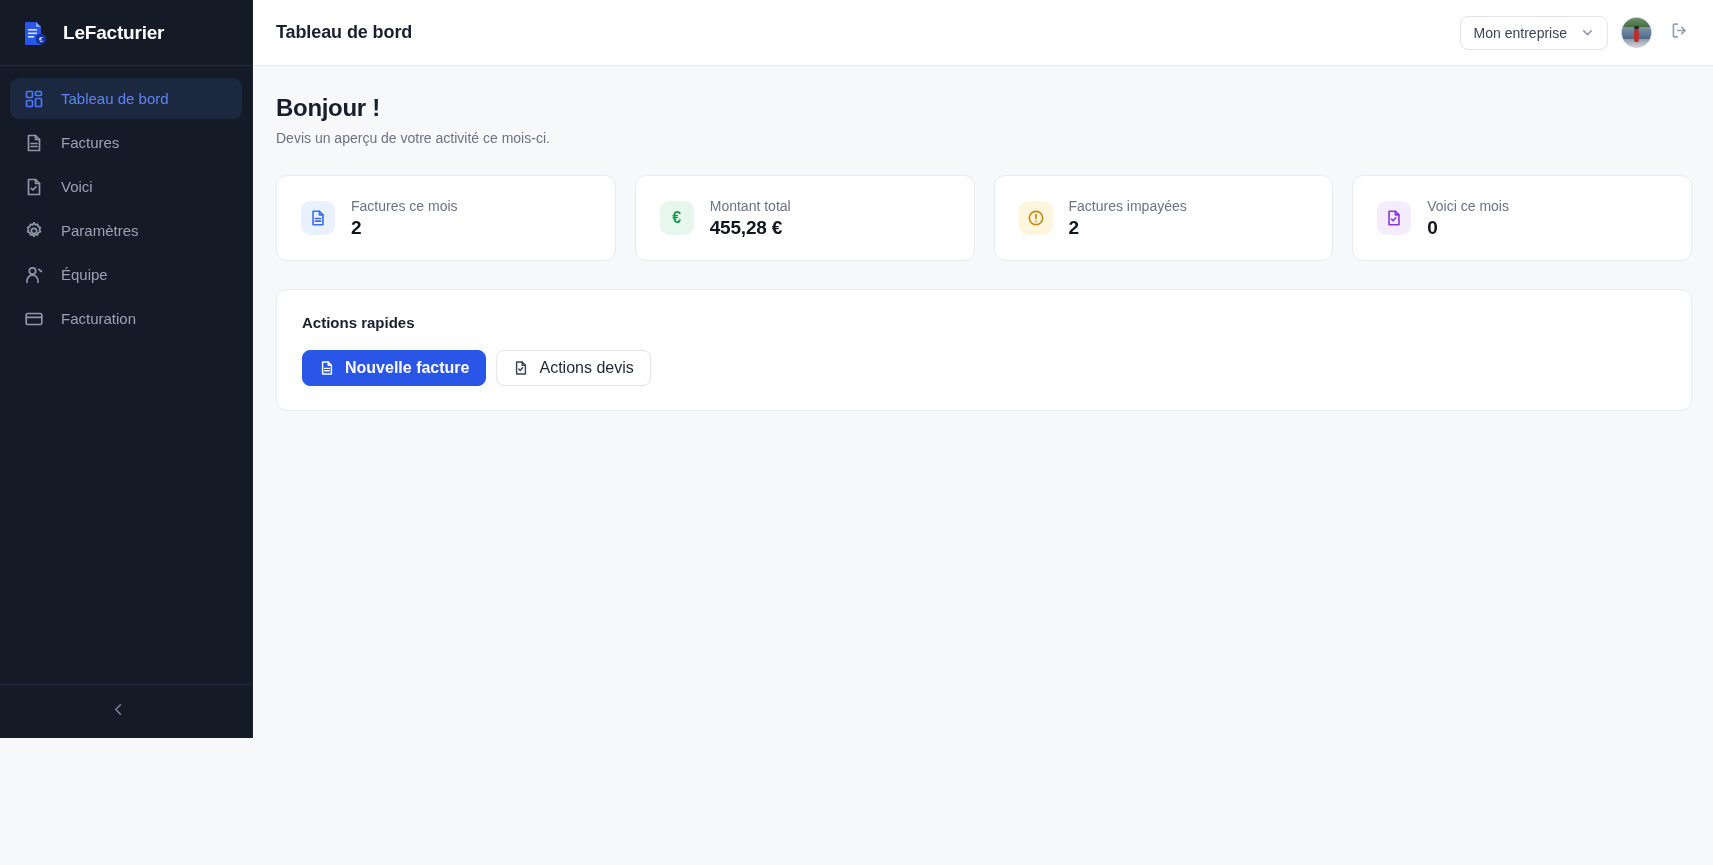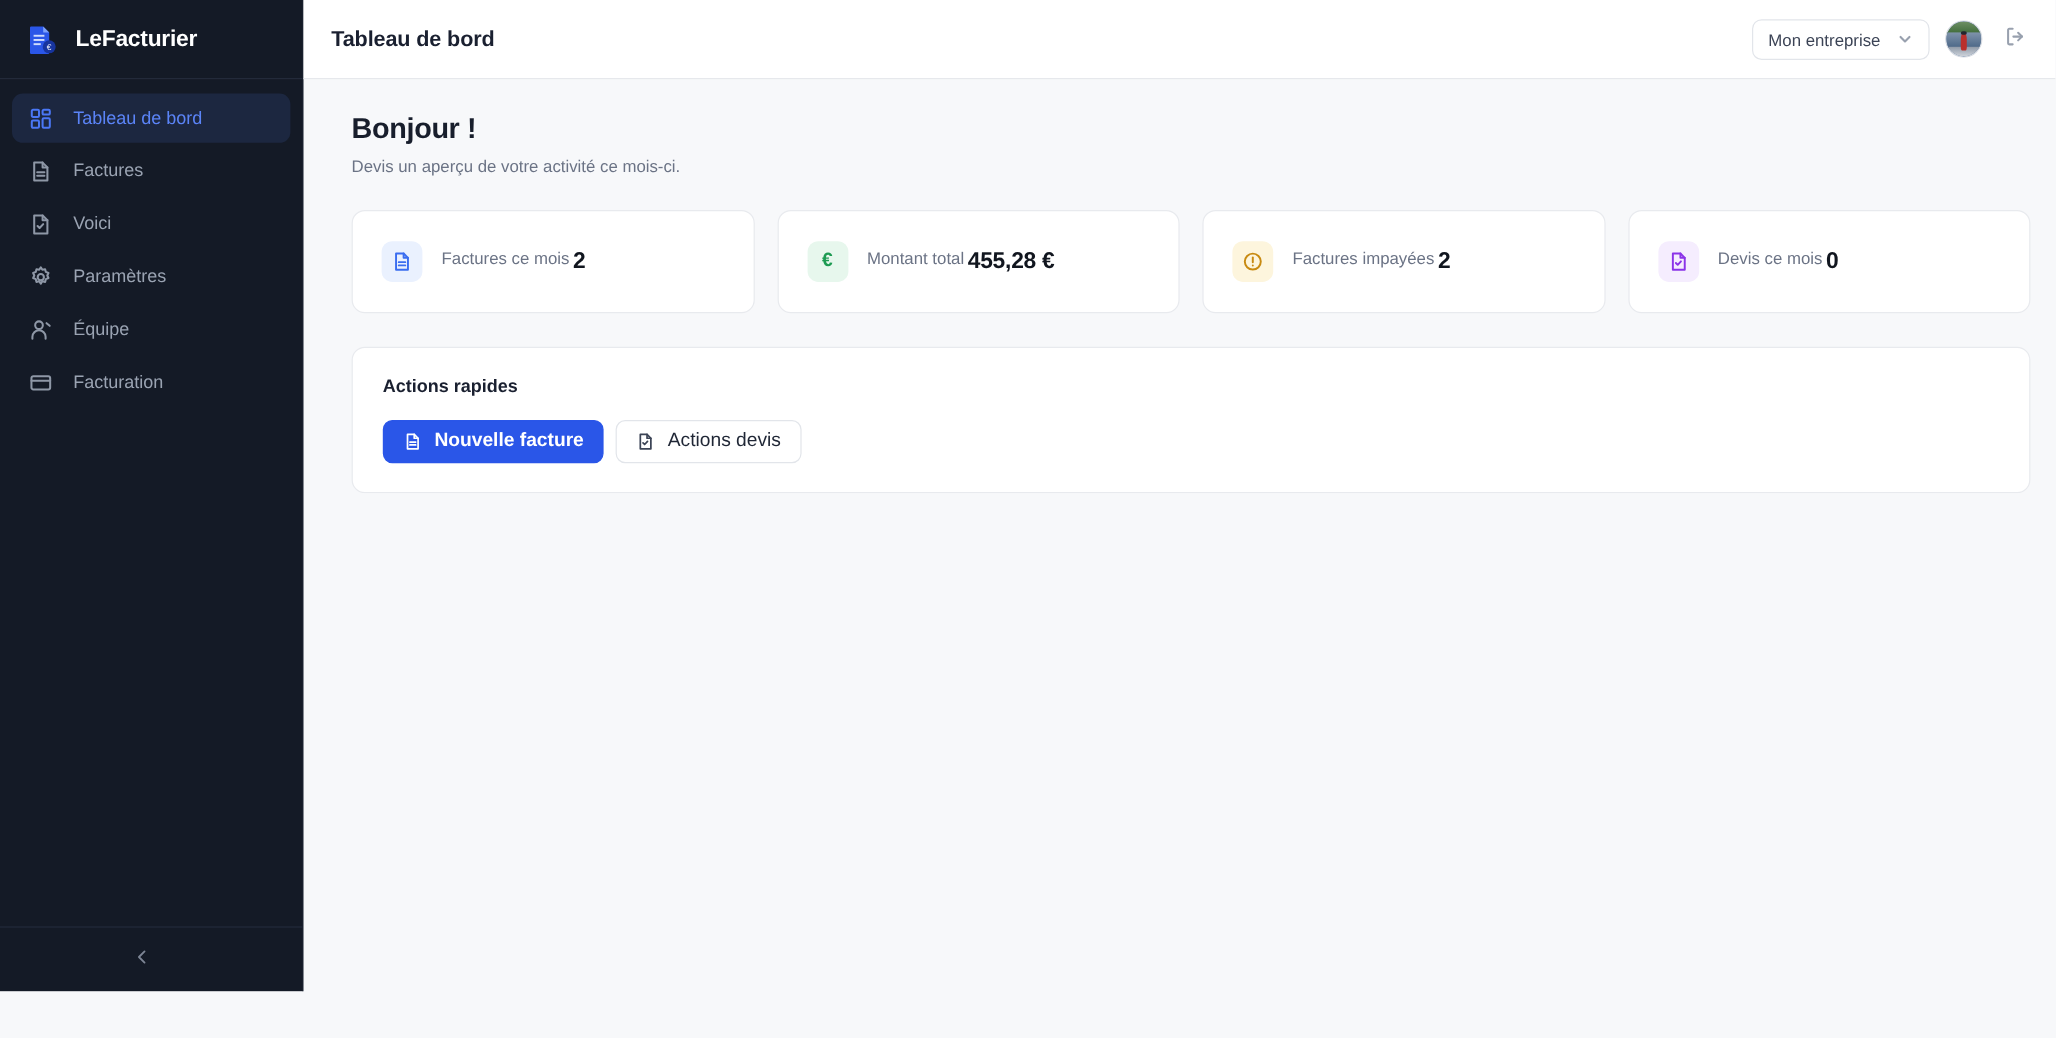--- a/index.html
+++ b/index.html
@@ -5,21 +5,21 @@
   * { margin:0; padding:0; box-sizing:border-box; }
   html, body {
     width:1713px; height:865px;
     font-family:"Liberation Sans", sans-serif;
     background:#f7f8fa; overflow:hidden;
   }
   .app { display:flex; width:1713px; height:865px; }
 
   
   .sidebar {
-    width:253px; flex:0 0 253px; height:826px;
+    width:253px; flex:0 0 253px; height:738px;
     background:#141a26; display:flex; flex-direction:column;
     border-right:1px solid #1e2533;
   }
   .brand {
     height:66px; flex:0 0 66px; display:flex; align-items:center;
     gap:13px; padding:0 20px; border-bottom:1px solid #232a3a;
   }
   .brand-logo { width:30px; height:30px; flex:0 0 30px; position:relative; }
   .brand-name { color:#ffffff; font-size:19px; font-weight:700; letter-spacing:-0.2px; }
 
@@ -75,42 +75,42 @@
                   background:linear-gradient(180deg,#8f9aa8,#cfd4db); }
   .avatar .rider{ position:absolute; left:41%; top:30%; width:19%; height:52%;
                   background:#b9302c; border-radius:40% 40% 20% 20%; }
   .avatar .helm { position:absolute; left:43%; top:26%; width:14%; height:13%;
                   background:#22262e; border-radius:50%; }
   .logout-btn { width:28px; height:28px; display:flex; align-items:center;
                 justify-content:center; cursor:pointer; }
   .logout-btn svg { stroke:#98a0ae; fill:none; stroke-width:1.8;
                     stroke-linecap:round; stroke-linejoin:round; }
 
-  .content { padding:28px 21px 0 23px; overflow:hidden;margin-left:17px; }
+  .content { padding:28px 21px 0 23px; overflow:hidden; }
   .greeting { font-size:24px; font-weight:700; color:#181e2c; letter-spacing:-0.3px; }
   .subgreeting { font-size:14px; color:#6b7385; margin-top:8px; }
 
   
   .stats { display:flex; gap:19px; margin-top:29px; }
   .stat-card {
     flex:1 1 0; background:#ffffff; border:1px solid #e8eaee;
     border-radius:11px; height:86px; display:flex; align-items:center;
     padding:0 24px; gap:16px;
   }
   .stat-icon { width:34px; height:34px; flex:0 0 34px; border-radius:9px;
                display:flex; align-items:center; justify-content:center; }
   .stat-icon svg { width:18px; height:18px; display:block; fill:none;
                    stroke-width:1.8; stroke-linecap:round; stroke-linejoin:round; }
   .stat-icon.blue   { background:#eaf1fe; } .stat-icon.blue   svg { stroke:#3a6df0; }
   .stat-icon.green  { background:#e7f7ed; }
   .stat-icon.amber  { background:#fdf5dd; } .stat-icon.amber  svg { stroke:#c88a11; }
   .stat-icon.purple { background:#f5edfe; } .stat-icon.purple svg { stroke:#8b34e8; }
   .stat-icon .euro { font-size:16px; font-weight:600; color:#1d9b52;
                      font-family:"Liberation Sans", sans-serif; }
-  .stat-text { display:flex; flex-direction:row; gap:3px; }
+  .stat-text { display:flex; flex-direction:column; gap:3px; }
   .stat-label { font-size:14px; color:#6b7385; }
   .stat-value { font-size:19px; font-weight:700; color:#11161f; letter-spacing:-0.2px; }
 
   
   .quick {
     margin-top:28px; background:#ffffff; border:1px solid #e8eaee;
     border-radius:11px; padding:24px 0 26px 25px; height:122px;
   }
   .quick-title { font-size:15px; font-weight:700; color:#1a2030; }
   .quick-actions { display:flex; gap:10px; margin-top:19px; }
@@ -307,21 +307,21 @@
 
         <div class="stat-card">
           <div class="stat-icon purple">
             <svg viewBox="0 0 20 20">
                 <path d="M4.5 2.5h7l4 4v11h-11z"></path>
                 <path d="M11.5 2.5v4h4"></path>
                 <path d="M7.3 11.3l1.7 1.7 3-3.2"></path>
               </svg>
           </div>
           <div class="stat-text">
-            <span class="stat-label">Devis ce mois</span>
+            <span class="stat-label">Voici ce mois</span>
             <span class="stat-value">0</span>
           </div>
         </div>
 
       </section>
 
       <section class="quick">
         <div class="quick-title">Actions rapides</div>
         <div class="quick-actions">
           <div class="btn btn-primary">

